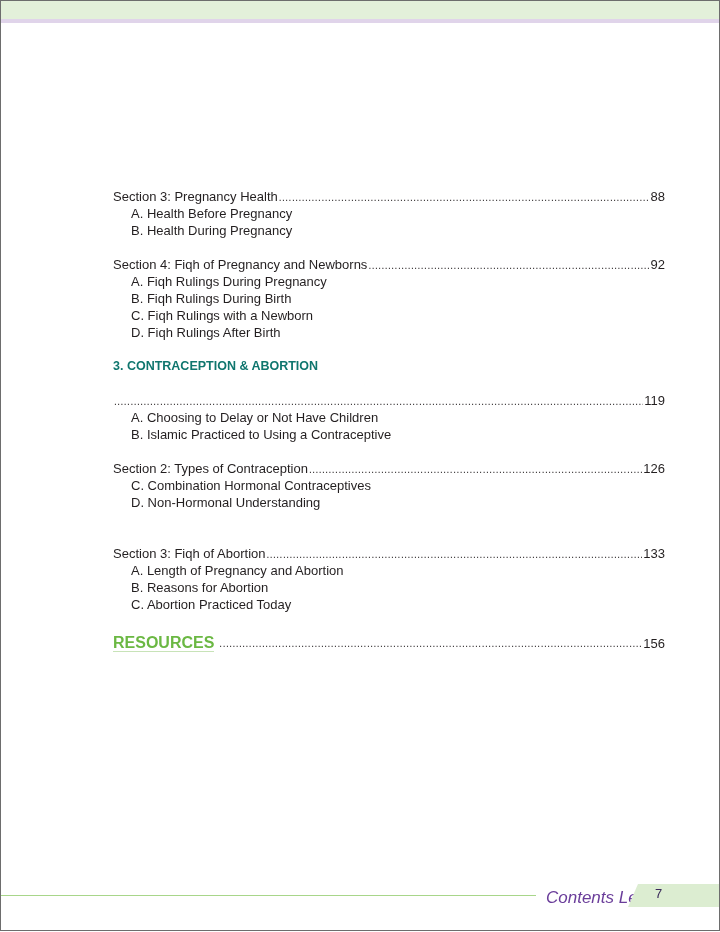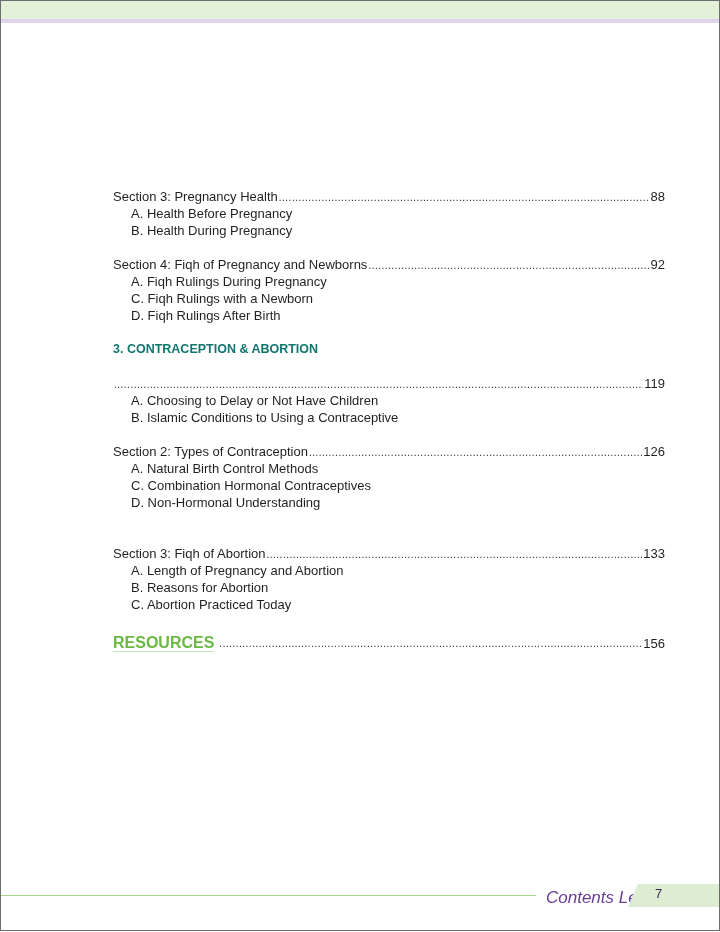--- a/index.html
+++ b/index.html
@@ -40,41 +40,41 @@
   <div class="sub">A. Health Before Pregnancy</div>
   <div class="sub">B. Health During Pregnancy</div>
   <div class="gap"></div>
 
   <div class="row">
     <span class="label">Section 4: Fiqh of Pregnancy and Newborns</span>
     <span class="dots">................................................................................................................................................................................................</span>
     <span class="page">92</span>
   </div>
   <div class="sub">A. Fiqh Rulings During Pregnancy</div>
+  <div class="sub">B. Fiqh Rulings During Birth</div>
   <div class="sub">C. Fiqh Rulings with a Newborn</div>
   <div class="sub">D. Fiqh Rulings After Birth</div>
   <div class="gap"></div>
 
   <div class="chapter">3. CONTRACEPTION &amp; ABORTION</div>
   <div class="gap"></div>
 
   <div class="row">
     <span class="dots">................................................................................................................................................................................................</span>
     <span class="page">119</span>
   </div>
   <div class="sub">A. Choosing to Delay or Not Have Children</div>
-  <div class="sub">B. Islamic Conditions to Using a Contraceptive</div>
+  <div class="sub">B. Islamic Practiced to Using a Contraceptive</div>
   <div class="gap"></div>
 
   <div class="row">
     <span class="label">Section 2: Types of Contraception</span>
     <span class="dots">................................................................................................................................................................................................</span>
     <span class="page">126</span>
   </div>
-  <div class="sub">A. Natural Birth Control Methods</div>
   <div class="sub">C. Combination Hormonal Contraceptives</div>
   <div class="sub">D. Non-Hormonal Understanding</div>
   <div class="gap"></div>
   <div class="gap"></div>
 
   <div class="row">
     <span class="label">Section 3: Fiqh of Abortion</span>
     <span class="dots">................................................................................................................................................................................................</span>
     <span class="page">133</span>
   </div>

